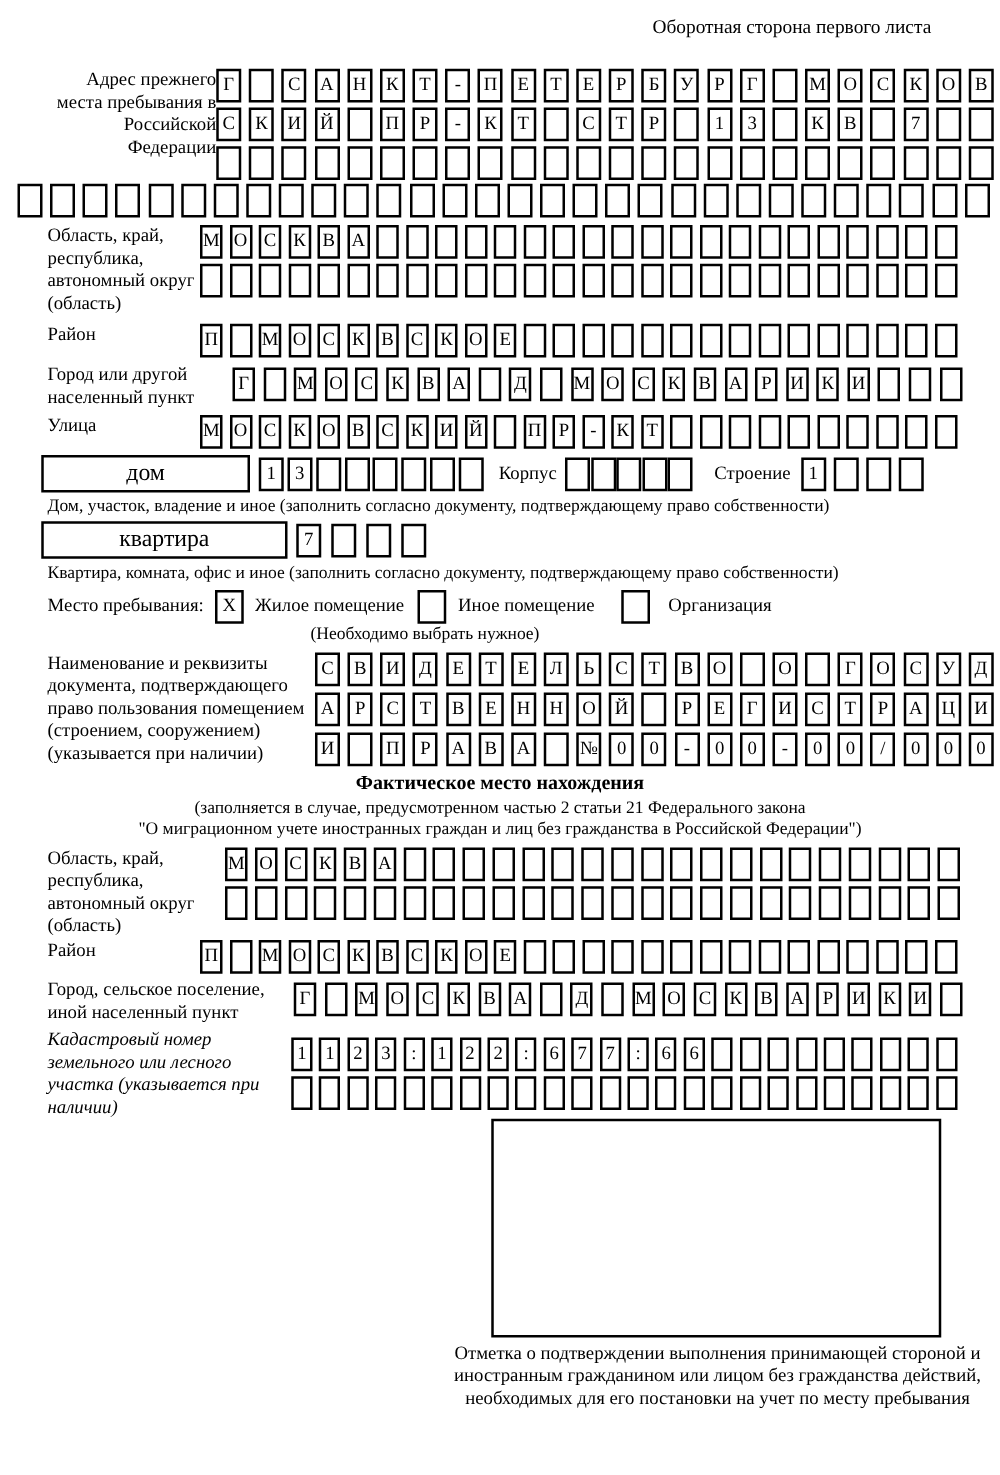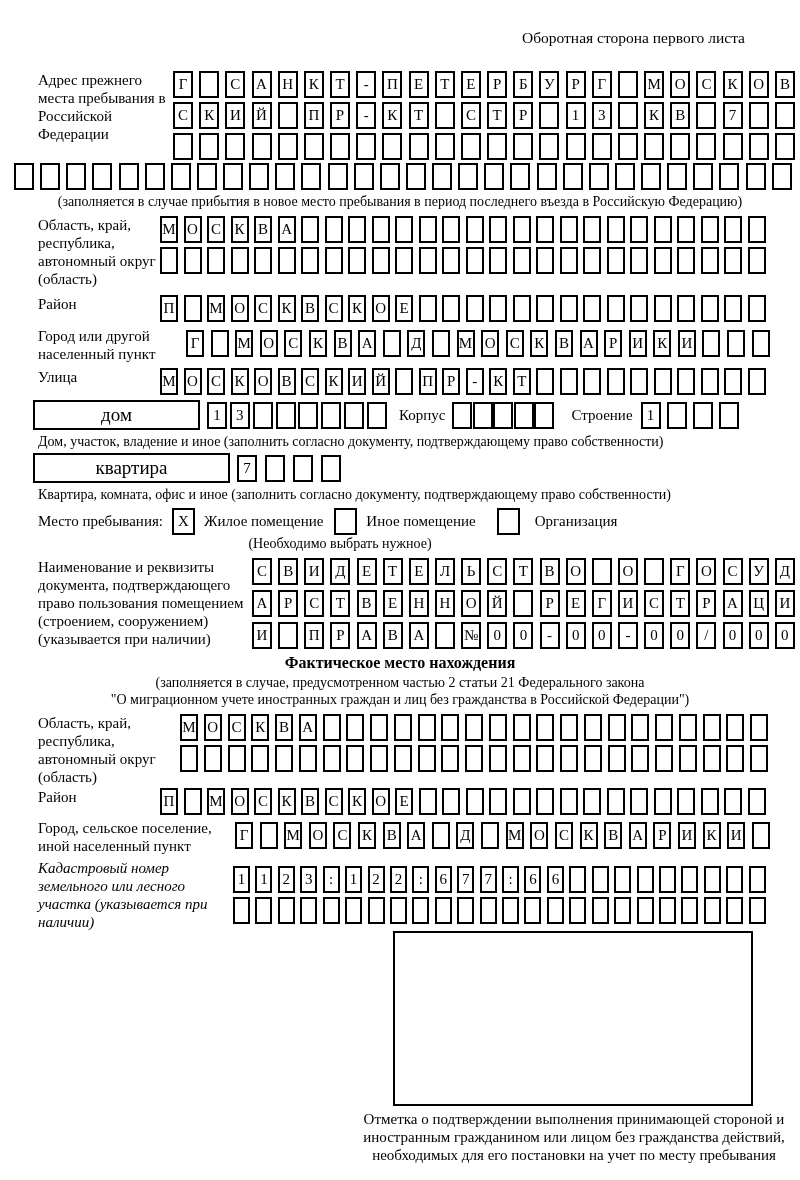--- a/index.html
+++ b/index.html
@@ -6,21 +6,21 @@
   html,body { background:#ffffff; }
   .page {
     position: relative;
     width: 800px;
     height: 1180px;
     background: #ffffff;
     color: #000000;
     font-family: "Liberation Serif", "DejaVu Serif", serif;
     font-size: 15px;
     overflow: hidden;
-    padding-top: 28px;
+    padding-top: 12px;
   }
   .top-header {
     text-align: right;
     padding-right: 55px;
     font-size: 15.5px;
     line-height: 19px;
   }
   
   .field { display: flex; align-items: flex-start; }
   .f-label {
@@ -63,21 +63,21 @@
     line-height: 17px;
   }
   .center { text-align: center; }
   .sec-title {
     text-align: center;
     font-weight: bold;
     font-size: 16px;
     line-height: 19px;
   }
   .f-prev { margin-top: 24px; }
-  .f-prev .f-label { flex-basis: 173px; width: 173px; }
+  .f-prev .f-label { flex-basis: 173px; width: 173px; text-align: right; }
   .mt-note { margin-top: 3px; }
   .t-sec2 { margin-top: 5px; }
   .f-region { margin-top: 6px; }
   .f-district { margin-top: 7px; }
   .f-city { margin-top: 5px; }
   .f-street { margin-top: 5px; }
   
   .house-row { display: flex; align-items: center; margin-left: 33px; margin-top: 5px; }
   .label-box {
     display: flex; align-items: center; justify-content: center;
@@ -251,21 +251,20 @@
       <span class="cell"></span>
       <span class="cell"></span>
       <span class="cell"></span>
       <span class="cell"></span>
       <span class="cell"></span>
       <span class="cell"></span>
       <span class="cell"></span>
       <span class="cell"></span>
       <span class="cell"></span>
     </div>
-  <div class="note center mt-note">(заполняется в случае прибытия в новое место пребывания в период последнего въезда в Российскую Федерацию)</div>
 
 
   <div class="field f-region">
     <div class="f-label">Область, край, республика, автономный округ (область)</div>
     <div class="f-grids">
       <div class="grid gw-26">
           <span class="cell">М</span>
           <span class="cell">О</span>
           <span class="cell">С</span>
           <span class="cell">К</span>

